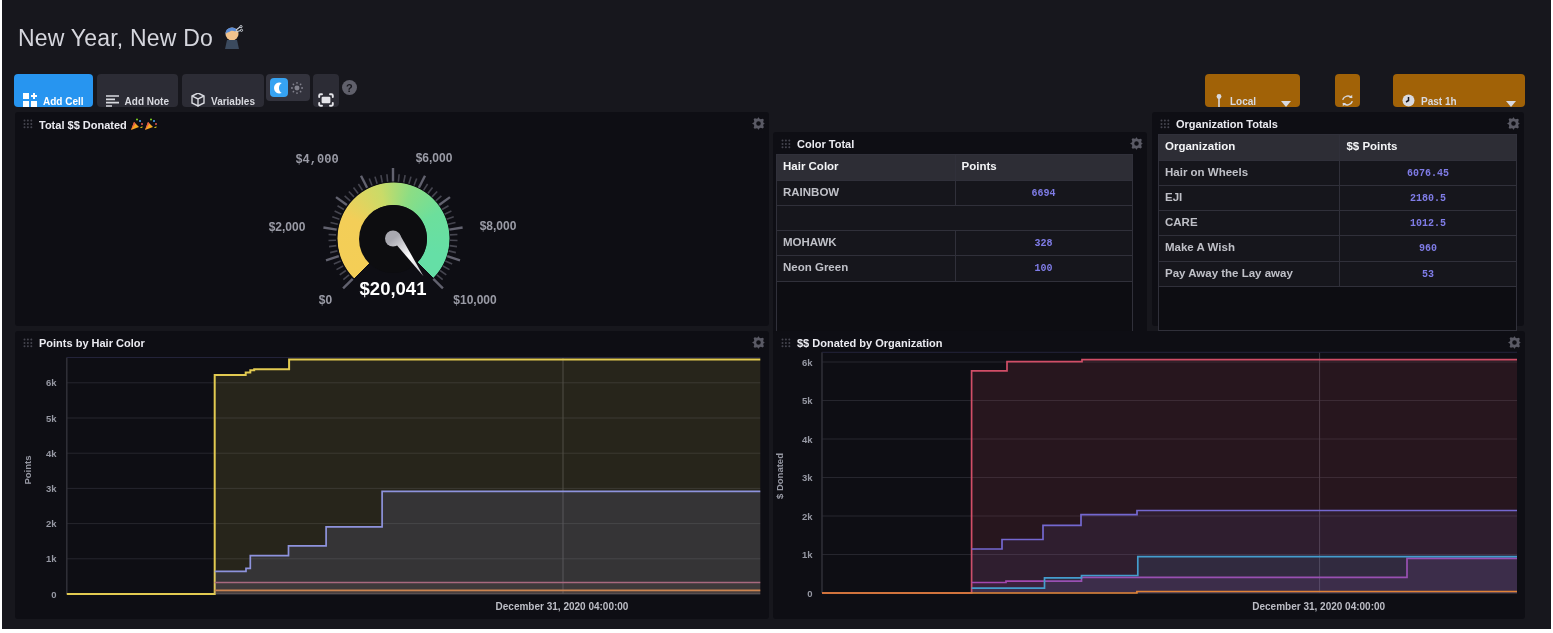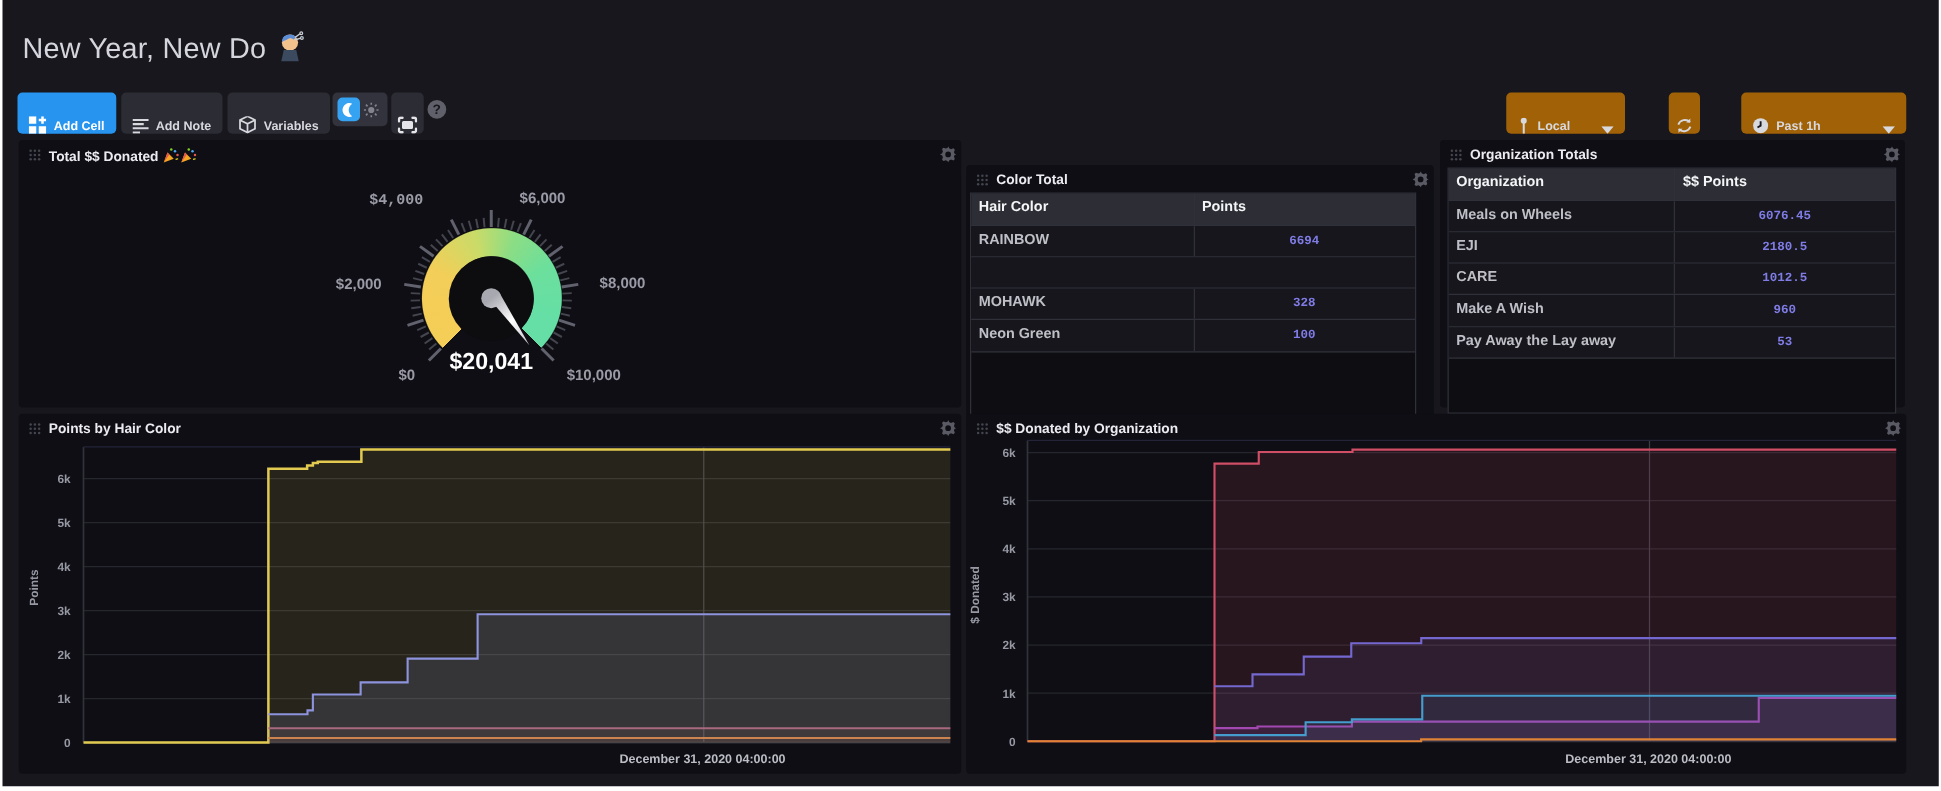--- a/index.html
+++ b/index.html
@@ -268,21 +268,21 @@
         <svg class="gear" width="13" height="13" viewBox="0 0 16 16">
           <path fill="#5a5a65" d="M8 0l1.2 2.2a6 6 0 011.6.66L13.2 2l1.4 1.4-.86 2.4c.28.5.5 1.03.66 1.6L16 8l-1.6.6a6 6 0 01-.66 1.6l.86 2.4-1.4 1.4-2.4-.86a6 6 0 01-1.6.66L8 16l-.6-1.6a6 6 0 01-1.6-.66l-2.4.86L2 13.2l.86-2.4A6 6 0 012.2 9.2L0 8l2.2-1.2a6 6 0 01.66-1.6L2 2.8 3.4 1.4l2.4.86A6 6 0 017.4 1.6L8 0zm0 5.2a2.8 2.8 0 100 5.6 2.8 2.8 0 000-5.6z"></path>
         </svg>
       </div>
   <div class="tbl" style="left:6px;top:21.6px;width:359.4px;height:197px">
         <div class="thead" style="height:26px">
           <div class="hc" style="width:181.4px">Organization</div>
           <div class="hc hc2">$$ Points</div>
         </div>
         <div class="trow" style="height:25.3px">
-          <div class="tc" style="width:181.4px">Meals on Wheels</div>
+          <div class="tc" style="width:181.4px">Hair on Wheels</div>
           <div class="tc tcv">6076.45</div>
         </div>
         <div class="trow" style="height:25.3px">
           <div class="tc" style="width:181.4px">EJI</div>
           <div class="tc tcv">2180.5</div>
         </div>
         <div class="trow" style="height:25.3px">
           <div class="tc" style="width:181.4px">CARE</div>
           <div class="tc tcv">1012.5</div>
         </div>

